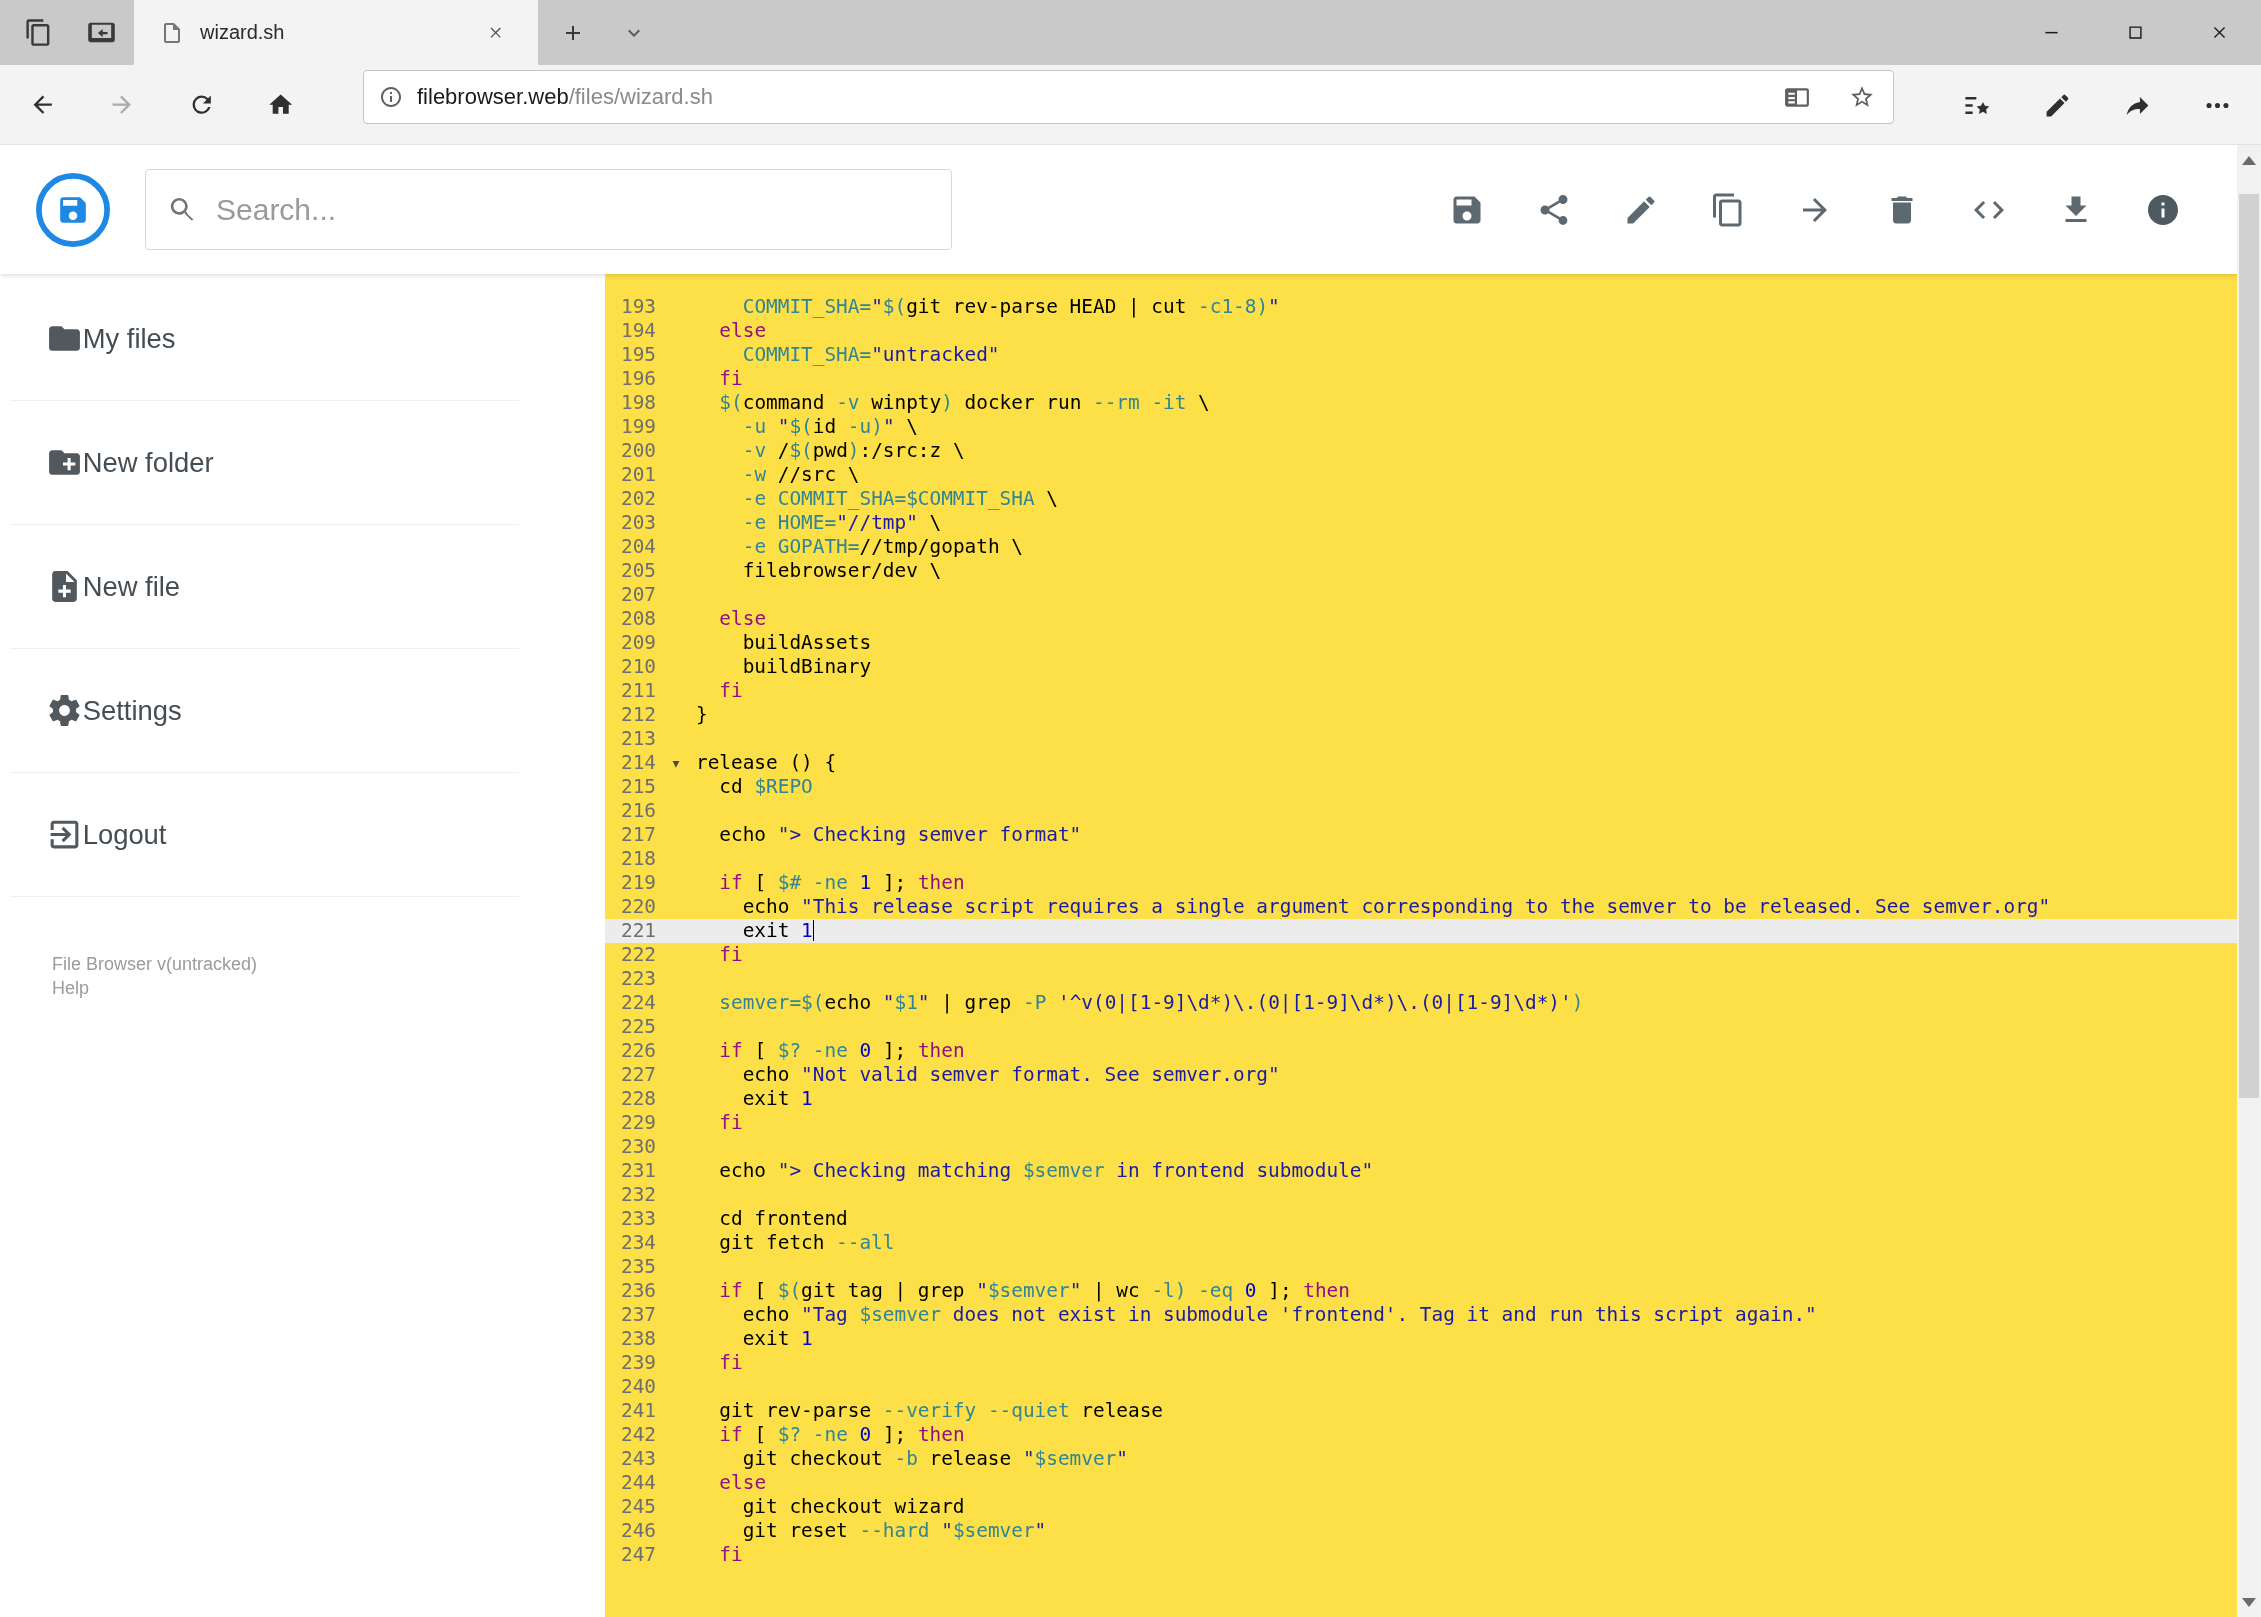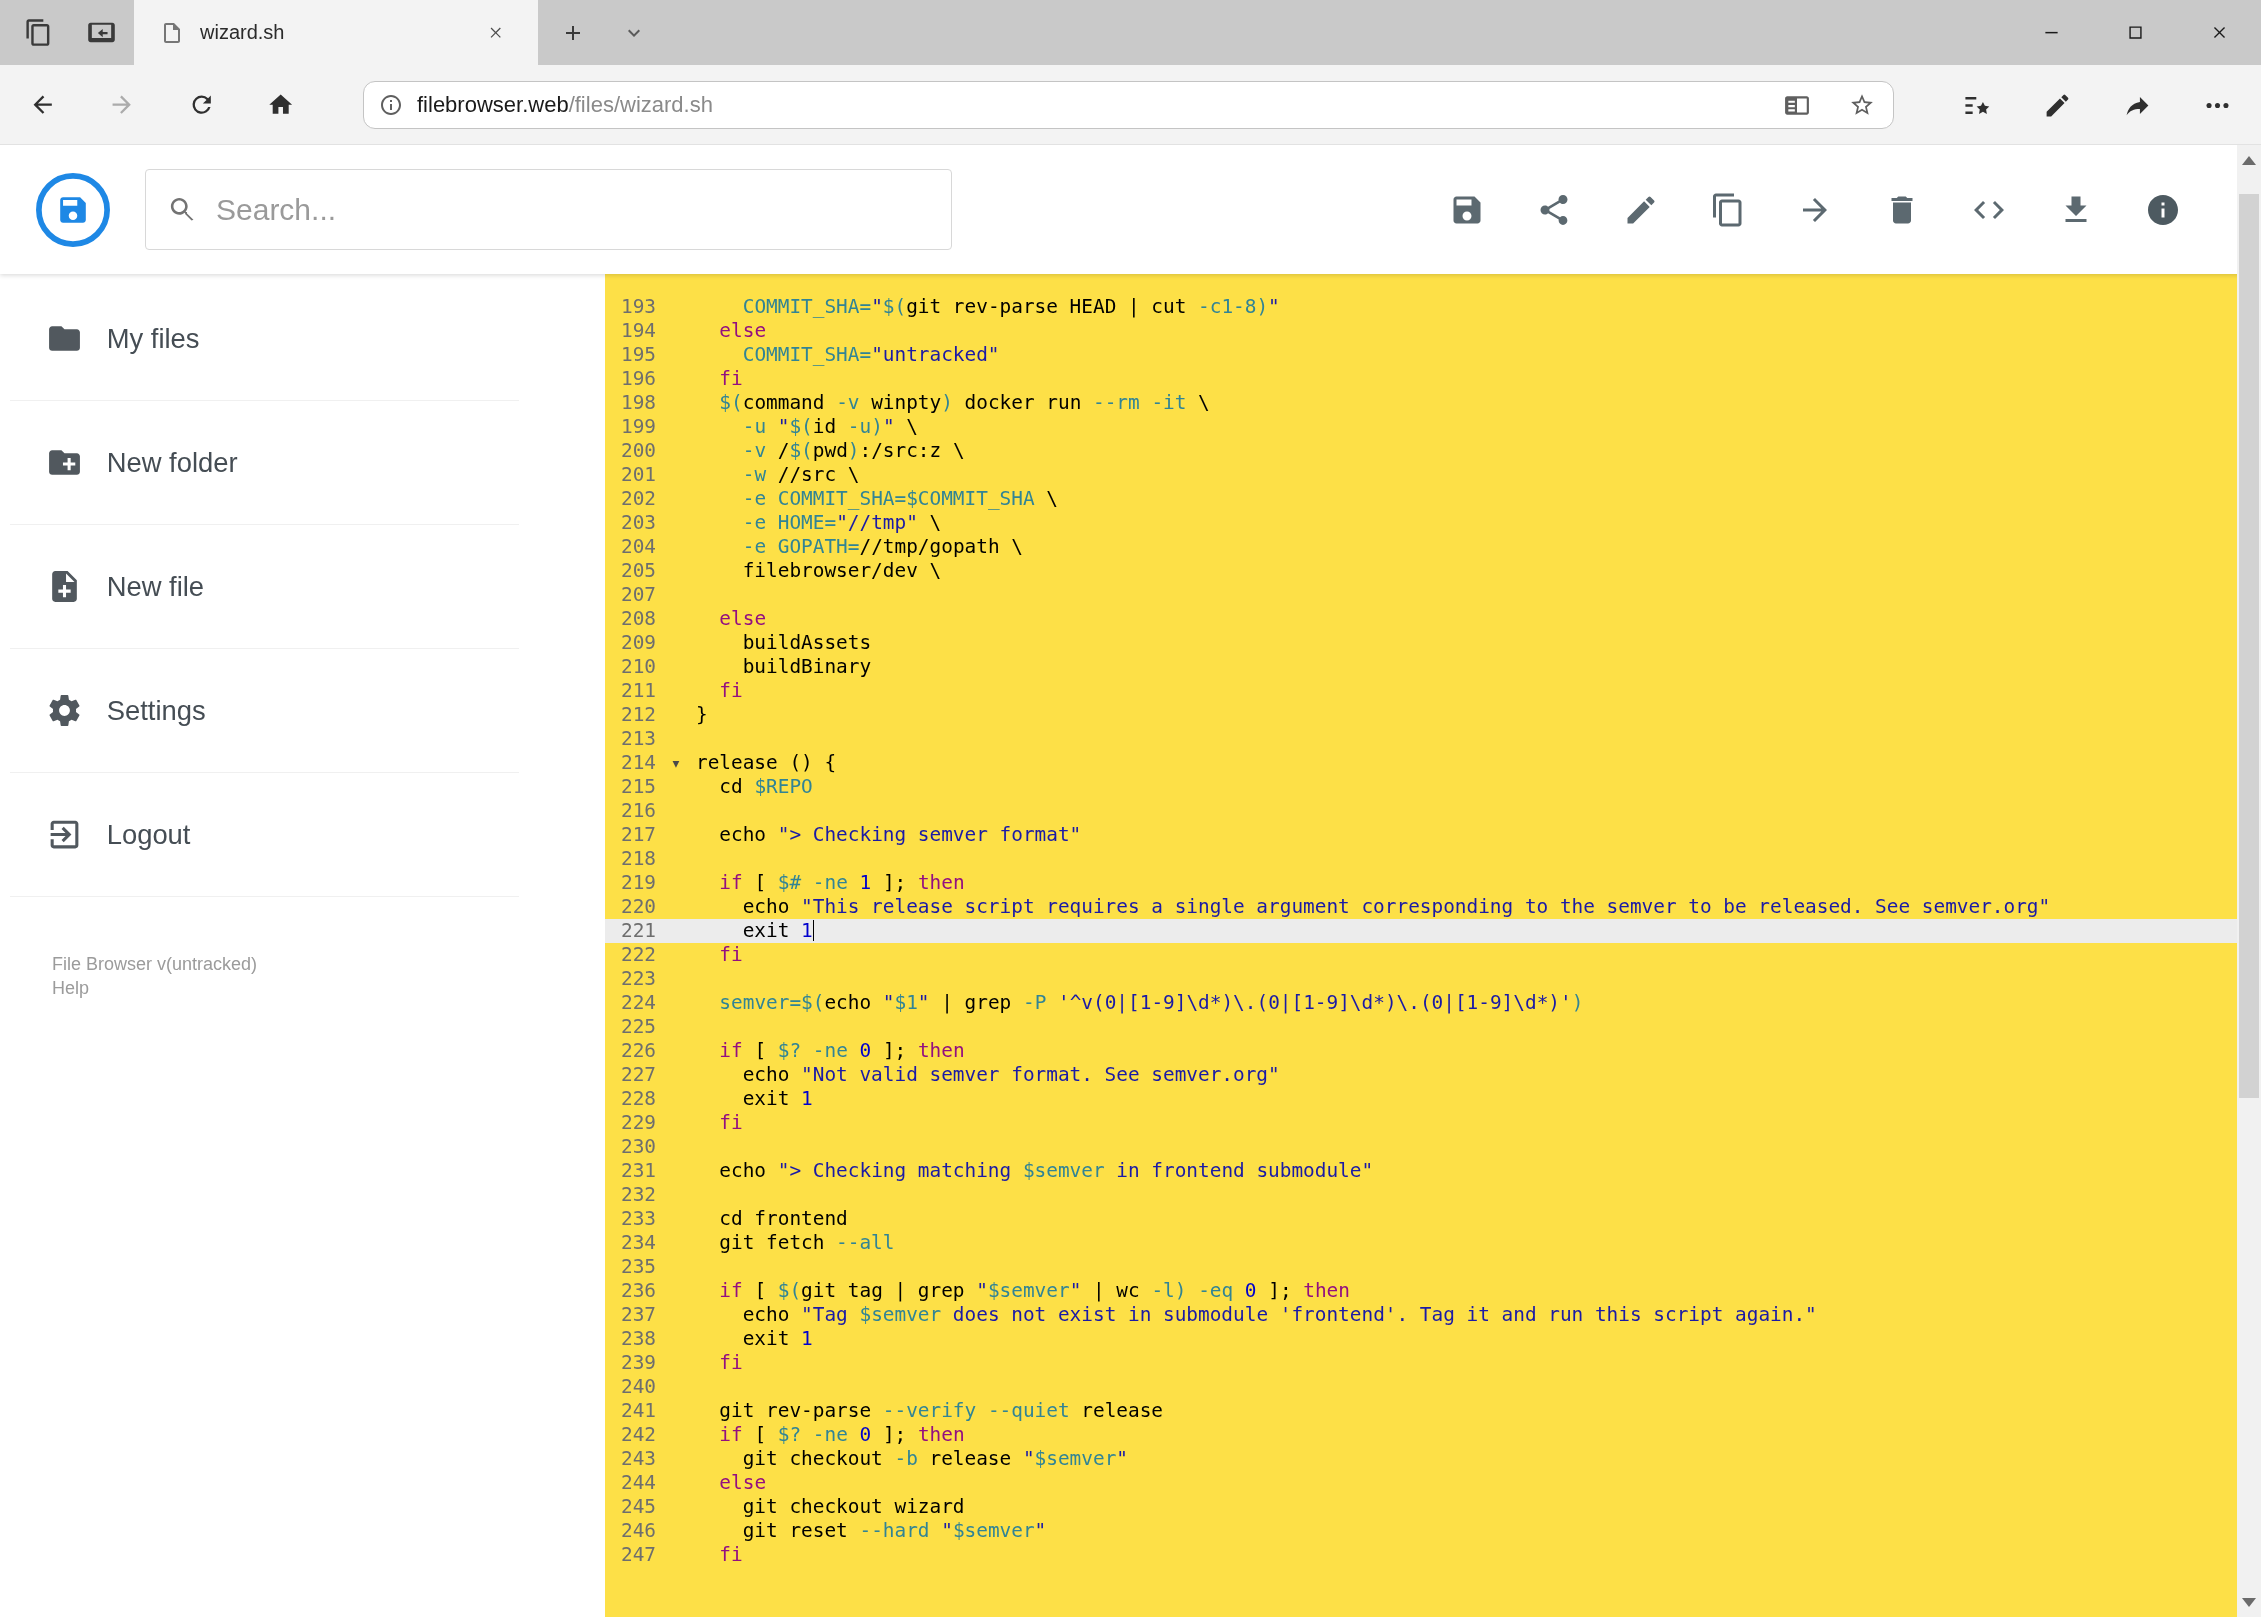--- a/index.html
+++ b/index.html
@@ -17,22 +17,22 @@
   .newtab{position:absolute;left:546px;top:0;width:53px;height:65px;display:flex;align-items:center;justify-content:center}
   .tabchev{position:absolute;left:607px;top:0;width:53px;height:65px;display:flex;align-items:center;justify-content:center}
   .wincontrols{position:absolute;right:0;top:0;height:65px;display:flex}
   .wc{width:84px;height:65px;display:flex;align-items:center;justify-content:center}
 
   
   .navbar{position:absolute;left:0;top:65px;width:100%;height:80px;background:#f3f3f3;
     border-bottom:0.8px solid #e2e2e2;z-index:29}
   .navicons{position:absolute;left:29px;top:0;height:80px;display:flex;align-items:center;gap:52px}
   .navbtn{width:27.4px;height:27.4px;display:flex;align-items:center;justify-content:center}
-  .addressbar{position:absolute;left:363px;top:16px;width:1531px;height:48px;background:#fff;
-    border:0.8px solid #c4c4c4;border-radius:12px;display:flex;align-items:center}
+  .addressbar{position:absolute;left:363px;top:5px;width:1531px;height:54px;background:#fff;
+    border:0.8px solid #c4c4c4;border-radius:4px;display:flex;align-items:center}
   .url{font-size:22px;margin-left:14.5px;white-space:nowrap}
   .url .host{color:#1a1a1a}
   .url .path{color:#8a8a8a}
   .addr-right{margin-left:auto;display:flex;align-items:center;gap:39px;margin-right:18px}
   .hubicons{position:absolute;left:1963px;top:0;height:80px;display:flex;align-items:center;gap:51px}
 
   
   .appheader{position:absolute;left:0;top:145px;width:100%;height:129px;background:#fff;
     box-shadow:0 2.4px 4.8px rgba(0,0,0,0.16);z-index:10}
   .logo{position:absolute;left:34px;top:26px}
@@ -40,21 +40,21 @@
     border-radius:4px;display:flex;align-items:center;background:#fff}
   .searchbox svg{margin-left:21px}
   .searchbox input{border:none;outline:none;background:transparent;font-size:30px;margin-left:18px;flex:1;
     font-family:"Liberation Sans",sans-serif;color:#333}
   .searchbox input::placeholder{color:#9a9a9a}
   .hdr-toolbar{position:absolute;left:1449px;top:0;height:129px;display:flex;align-items:center;gap:51px}
   .tbtn{width:36px;height:36px;display:flex;align-items:center;justify-content:center}
 
   
   .sidebar{position:absolute;left:0;top:274px;width:605px;bottom:0;background:#fff;padding-top:3.2px;z-index:5}
-  .side-item{height:124px;display:flex;align-items:center;padding-left:36px;gap:24px;
+  .side-item{height:124px;display:flex;align-items:center;padding-left:36px;
     margin-left:9.7px;margin-right:86px;border-bottom:0.8px solid #f0f0f0;cursor:pointer}
   .side-lbl{font-size:27.4px;color:#454d54}
   .side-footer{position:absolute;left:52px;top:679px;font-size:18px;color:#9b9b9b;line-height:22.6px}
   .side-footer .help{margin-top:1px}
 
   
   .editor{position:absolute;left:605px;top:274px;right:24px;bottom:0;background:#fde047;overflow:hidden;
     font-family:"DejaVu Sans Mono",monospace;font-size:19.4px;padding-top:21px;z-index:4}
   .crow{display:flex;height:24px;line-height:24px}
   .crow.active{background:#ececec}

